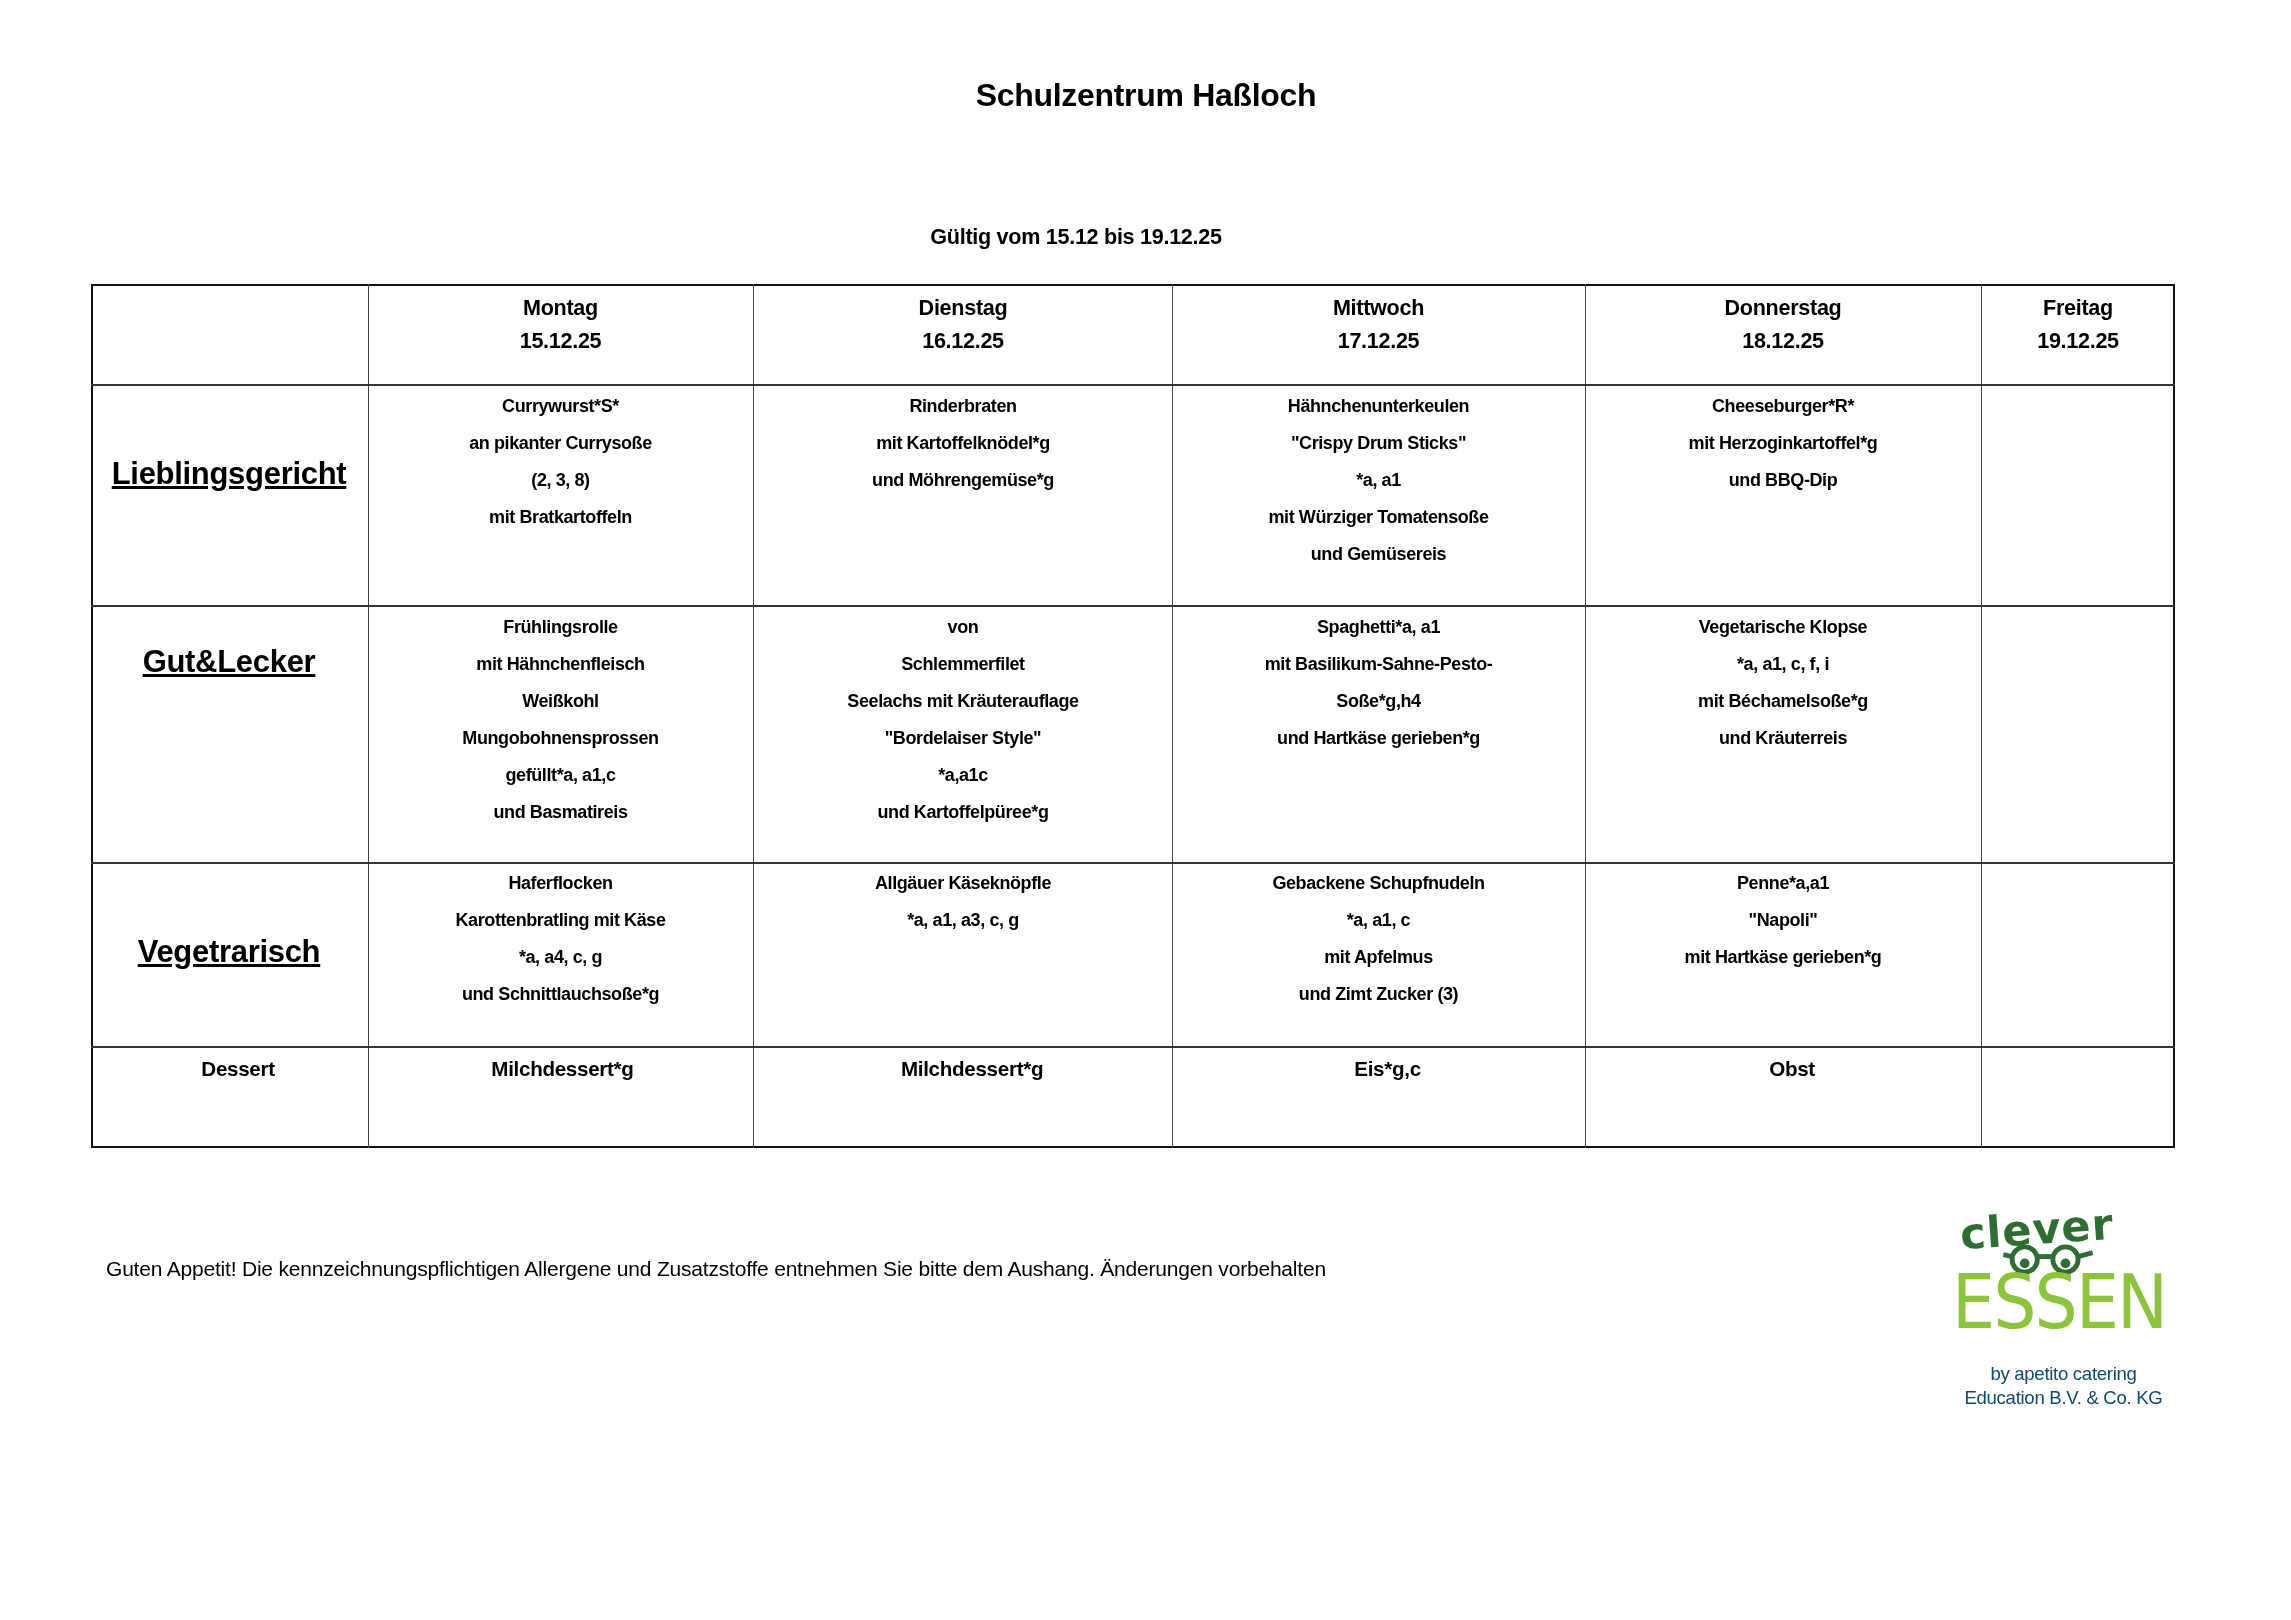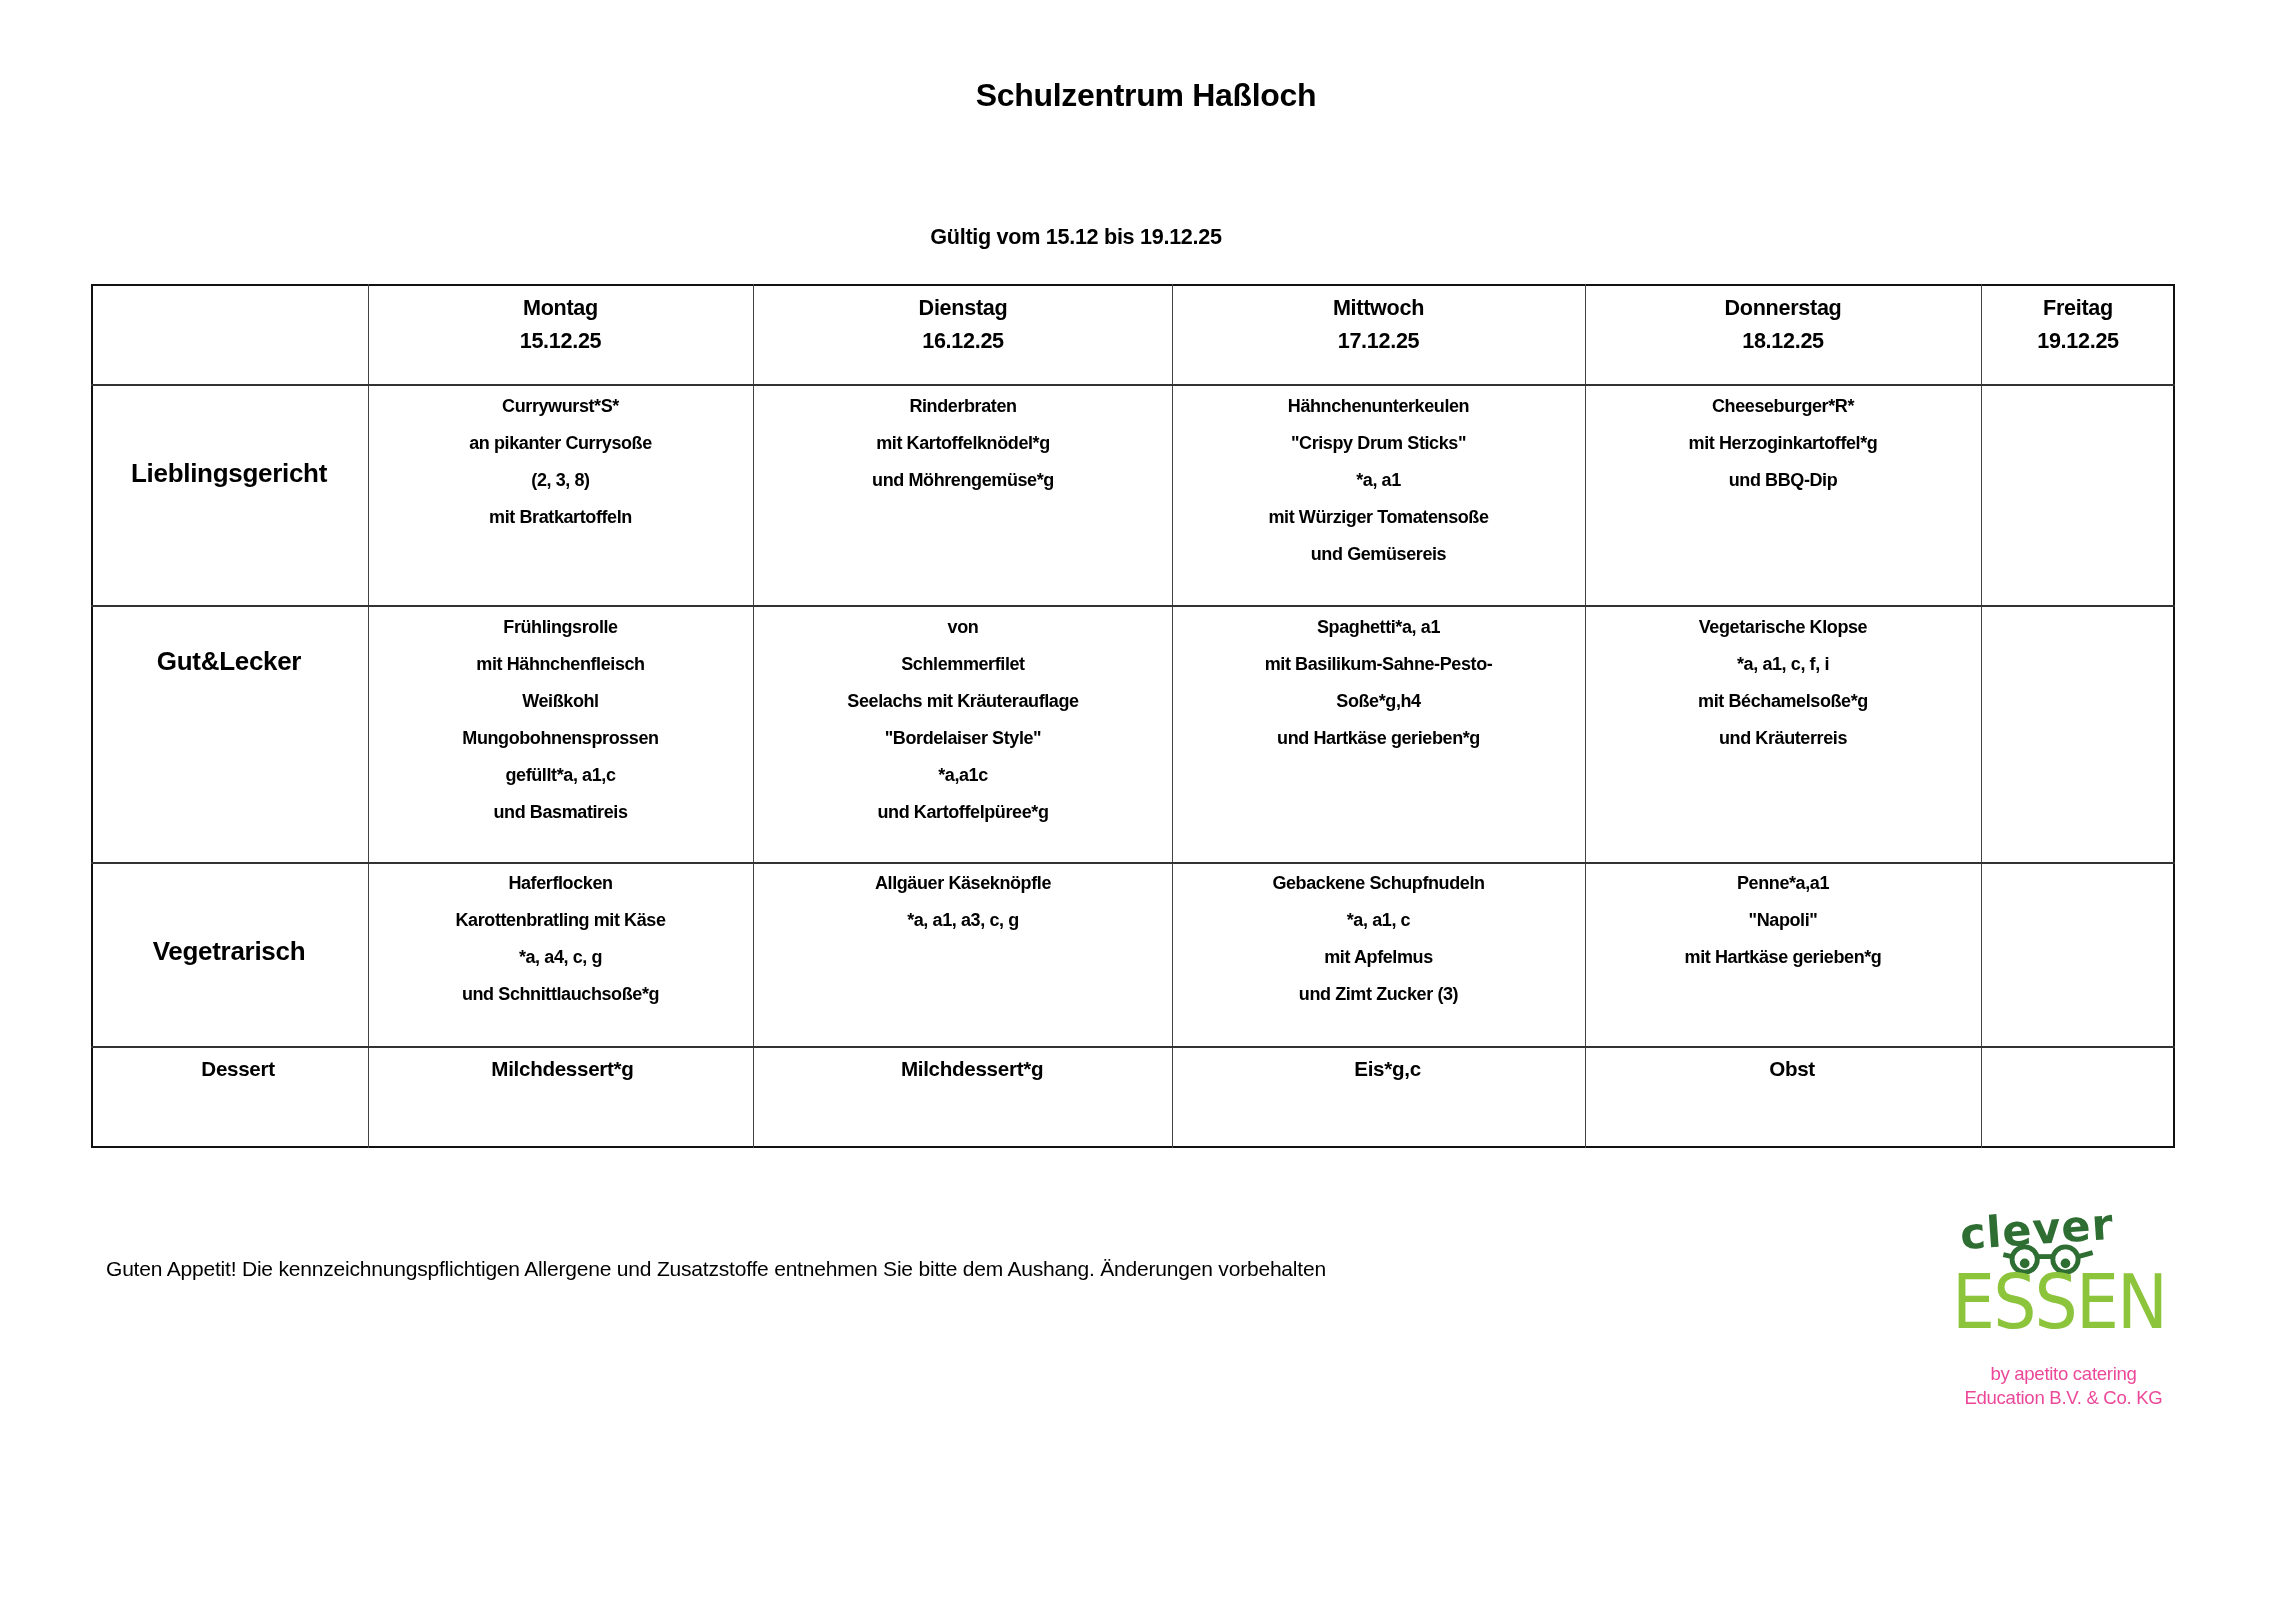--- a/index.html
+++ b/index.html
@@ -22,41 +22,41 @@
     border: 2px solid #111; box-sizing: border-box;
   }
   .vline { position: absolute; top: 284px; width: 1px; height: 864px; background: #444; }
   .hline { position: absolute; left: 91px; width: 2084px; height: 2px; background: #333; }
   .cell {
     position: absolute; text-align: center; font-weight: bold;
     box-sizing: border-box; padding: 0 5.9px;
   }
   .hdr { font-size: 21.6px; line-height: 33px; letter-spacing: -0.3px; }
   .body-cell { font-size: 18px; line-height: 37px; letter-spacing: -0.4px; }
-  .row-label { font-size: 26px; line-height: 31px; letter-spacing: -0.3px; }
+  .row-label { font-size: 31px; line-height: 31px; letter-spacing: -0.3px; text-decoration: underline; }
   .dessert { font-size: 20.6px; line-height: 29px; letter-spacing: -0.3px; padding-left: 24px; }
   .line { display: block; white-space: nowrap; }
   .footer {
     position: absolute; left: 106px; top: 1253px; font-size: 21px; line-height: 31px;
     white-space: nowrap; letter-spacing: -0.2px;
   }
   .logo { position: absolute; left: 1950px; top: 1208px; width: 227px; height: 211px; }
   .logo-clever {
     position: absolute; left: 9.8px; top: 0px; font-weight: bold; font-size: 43px;
     color: #2f6e33; letter-spacing: 1px; transform: rotate(-4deg);
     font-family: "DejaVu Sans", sans-serif; line-height: 43px;
   }
   .logo-glasses { position: absolute; left: 51px; top: 35px; width: 94px; height: 33px; }
   .logo-essen {
     position: absolute; left: 2px; top: 55px; font-size: 74px; line-height: 78px;
     color: #8cc43c; font-family: "DejaVu Sans", sans-serif; letter-spacing: -2px;
     transform: scaleX(0.92); transform-origin: left top;
   }
   .logo-by, .logo-edu {
-    position: absolute; width: 227px; text-align: center; font-size: 18.6px; color: #ec4899;
+    position: absolute; width: 227px; text-align: center; font-size: 18.6px; color: #0c4a6e;
     white-space: nowrap; letter-spacing: -0.3px;
   }
   .logo-by { top: 155px; }
   .logo-edu { top: 179px; }
 </style>
 </head>
 <body>
 
 <div class="title">Schulzentrum Haßloch</div>
 <div class="subtitle">Gültig vom 15.12 bis 19.12.25</div>

